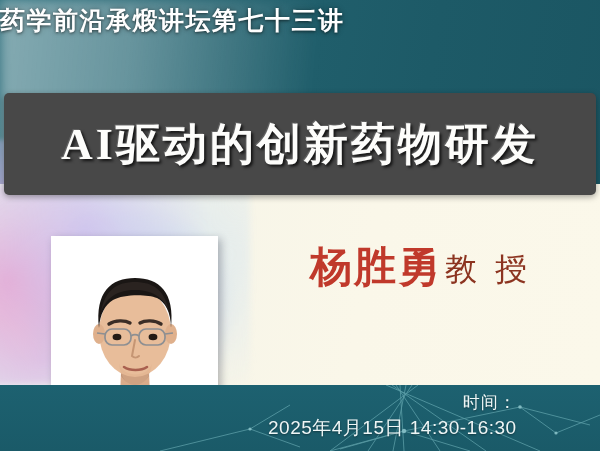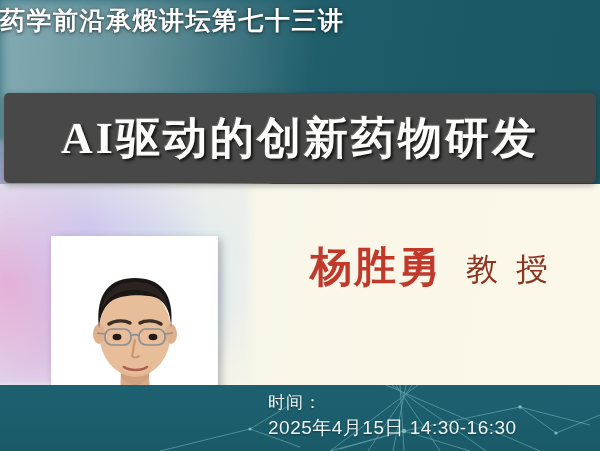--- a/index.html
+++ b/index.html
@@ -82,21 +82,21 @@
   }
   .header-line{
     font-size:25px;line-height:36px;font-weight:600;
     letter-spacing:1.5px;
     text-shadow:0 1px 3px rgba(0,0,0,.55), 0 0 6px rgba(0,0,0,.30);
     white-space:nowrap;
   }
 
   
   .title-band{
-    position:absolute;left:4px;right:4px;top:93px;height:90px;
+    position:absolute;left:4px;right:4px;top:93px;height:102px;
     background:#484848;
     border-radius:5px;
     box-shadow:0 2px 6px rgba(0,0,0,.35);
     display:flex;align-items:center;justify-content:center;
   }
   .title-text{
     color:#fdfdfb;
     font-family:"Liberation Serif","DejaVu Serif",serif;
     font-weight:700;
     font-size:44px;
@@ -119,21 +119,21 @@
     position:absolute;left:272px;top:222px;width:320px;
   }
   .speaker-label{
     color:#a83a28;
     font-family:"Liberation Sans","DejaVu Sans",sans-serif;
     font-size:30px;font-weight:500;letter-spacing:2px;
     line-height:1;
   }
   .speaker-row{
     margin-top:24px;margin-left:38px;
-    display:flex;align-items:flex-end;gap:24px;
+    display:flex;align-items:flex-end;gap:3px;
   }
   .speaker-name{
     color:#c0392b;
     font-family:"Liberation Sans","DejaVu Sans",sans-serif;
     font-size:42px;font-weight:700;letter-spacing:2px;line-height:1;
   }
   .speaker-title{
     color:#8c3420;
     font-family:"Liberation Serif","DejaVu Serif",serif;
     font-size:32px;font-weight:400;letter-spacing:5px;line-height:1;
@@ -141,21 +141,21 @@
   }
 
   
   .timeblock{
     position:absolute;left:268px;top:392px;
     color:#eef6f6;
     font-family:"Liberation Sans","DejaVu Sans",sans-serif;
     z-index:3;
   }
   .time-label{font-size:17px;letter-spacing:1px;line-height:22px;
-    text-shadow:0 1px 2px rgba(0,0,0,.4);}
+    text-shadow:0 1px 2px rgba(0,0,0,.4);text-align:right;}
   .time-value{font-size:19px;letter-spacing:0.5px;line-height:28px;
     text-shadow:0 1px 2px rgba(0,0,0,.4);white-space:nowrap;}
 </style>
 </head>
 <body>
 
 <div id="poster">
 
   <div class="bg-base"></div>
   <div class="wc"></div>

